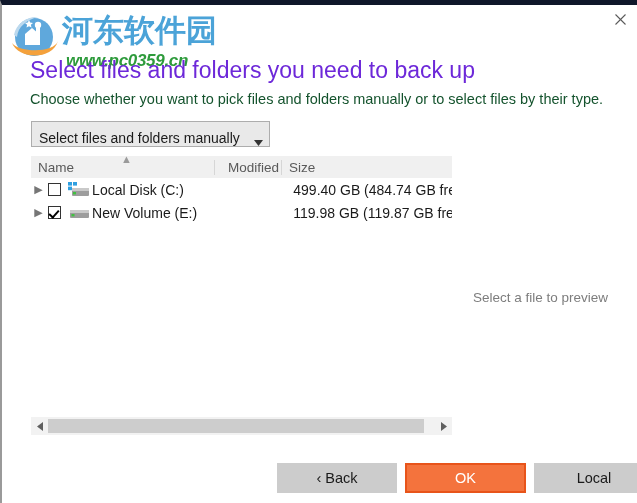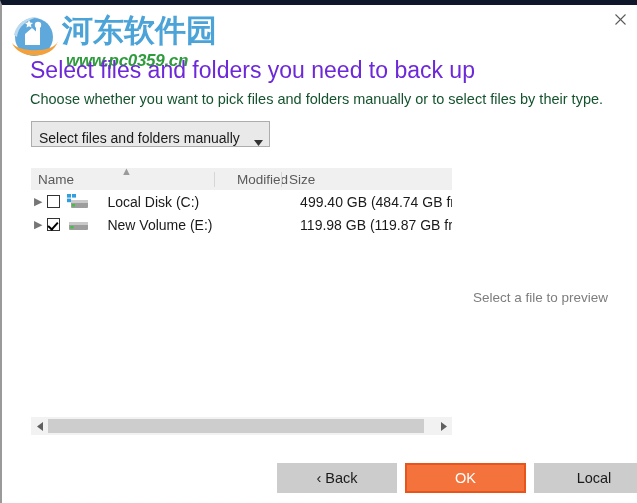--- a/index.html
+++ b/index.html
@@ -143,24 +143,23 @@
     height: 255px;
   }
   #list-header {
     position: relative;
     height: 22px;
     background: #f0f0f0;
     display: flex;
     align-items: center;
     font-size: 13.5px;
     color: #5a5a5a;
-    margin-top: 12px;
   }
   .col-name   { width: 183px; padding-left: 7px; box-sizing: border-box; position: relative;}
-  .col-mod    { width: 67px;  padding-left: 22px; box-sizing: border-box; border-left: 1px solid #d6d6d6; }
+  .col-mod    { width: 67px;  padding-left: 13px; box-sizing: border-box; border-left: 1px solid #d6d6d6; }
   .col-size   { width: 160px; padding-left: 7px; box-sizing: border-box; border-left: 1px solid #d6d6d6; }
   #sort-caret {
     position: absolute;
     left: 90px;
     top: -7px;
     color: #9a9a9a;
     font-size: 11px;
   }
 
   #list-body {
@@ -207,21 +206,21 @@
     transform: rotate(42deg);
   }
   .drive-icon {
     width: 22px;
     height: 16px;
     margin-left: 7px;
     flex: none;
     position: relative;
   }
   .row-name {
-    margin-left: 18px;
+    margin-left: 2px;
     white-space: nowrap;
     width: 146px;
     overflow: hidden;
   }
   .row-mod {
     width: 67px;
     white-space: nowrap;
     overflow: hidden;
   }
   .row-size {

